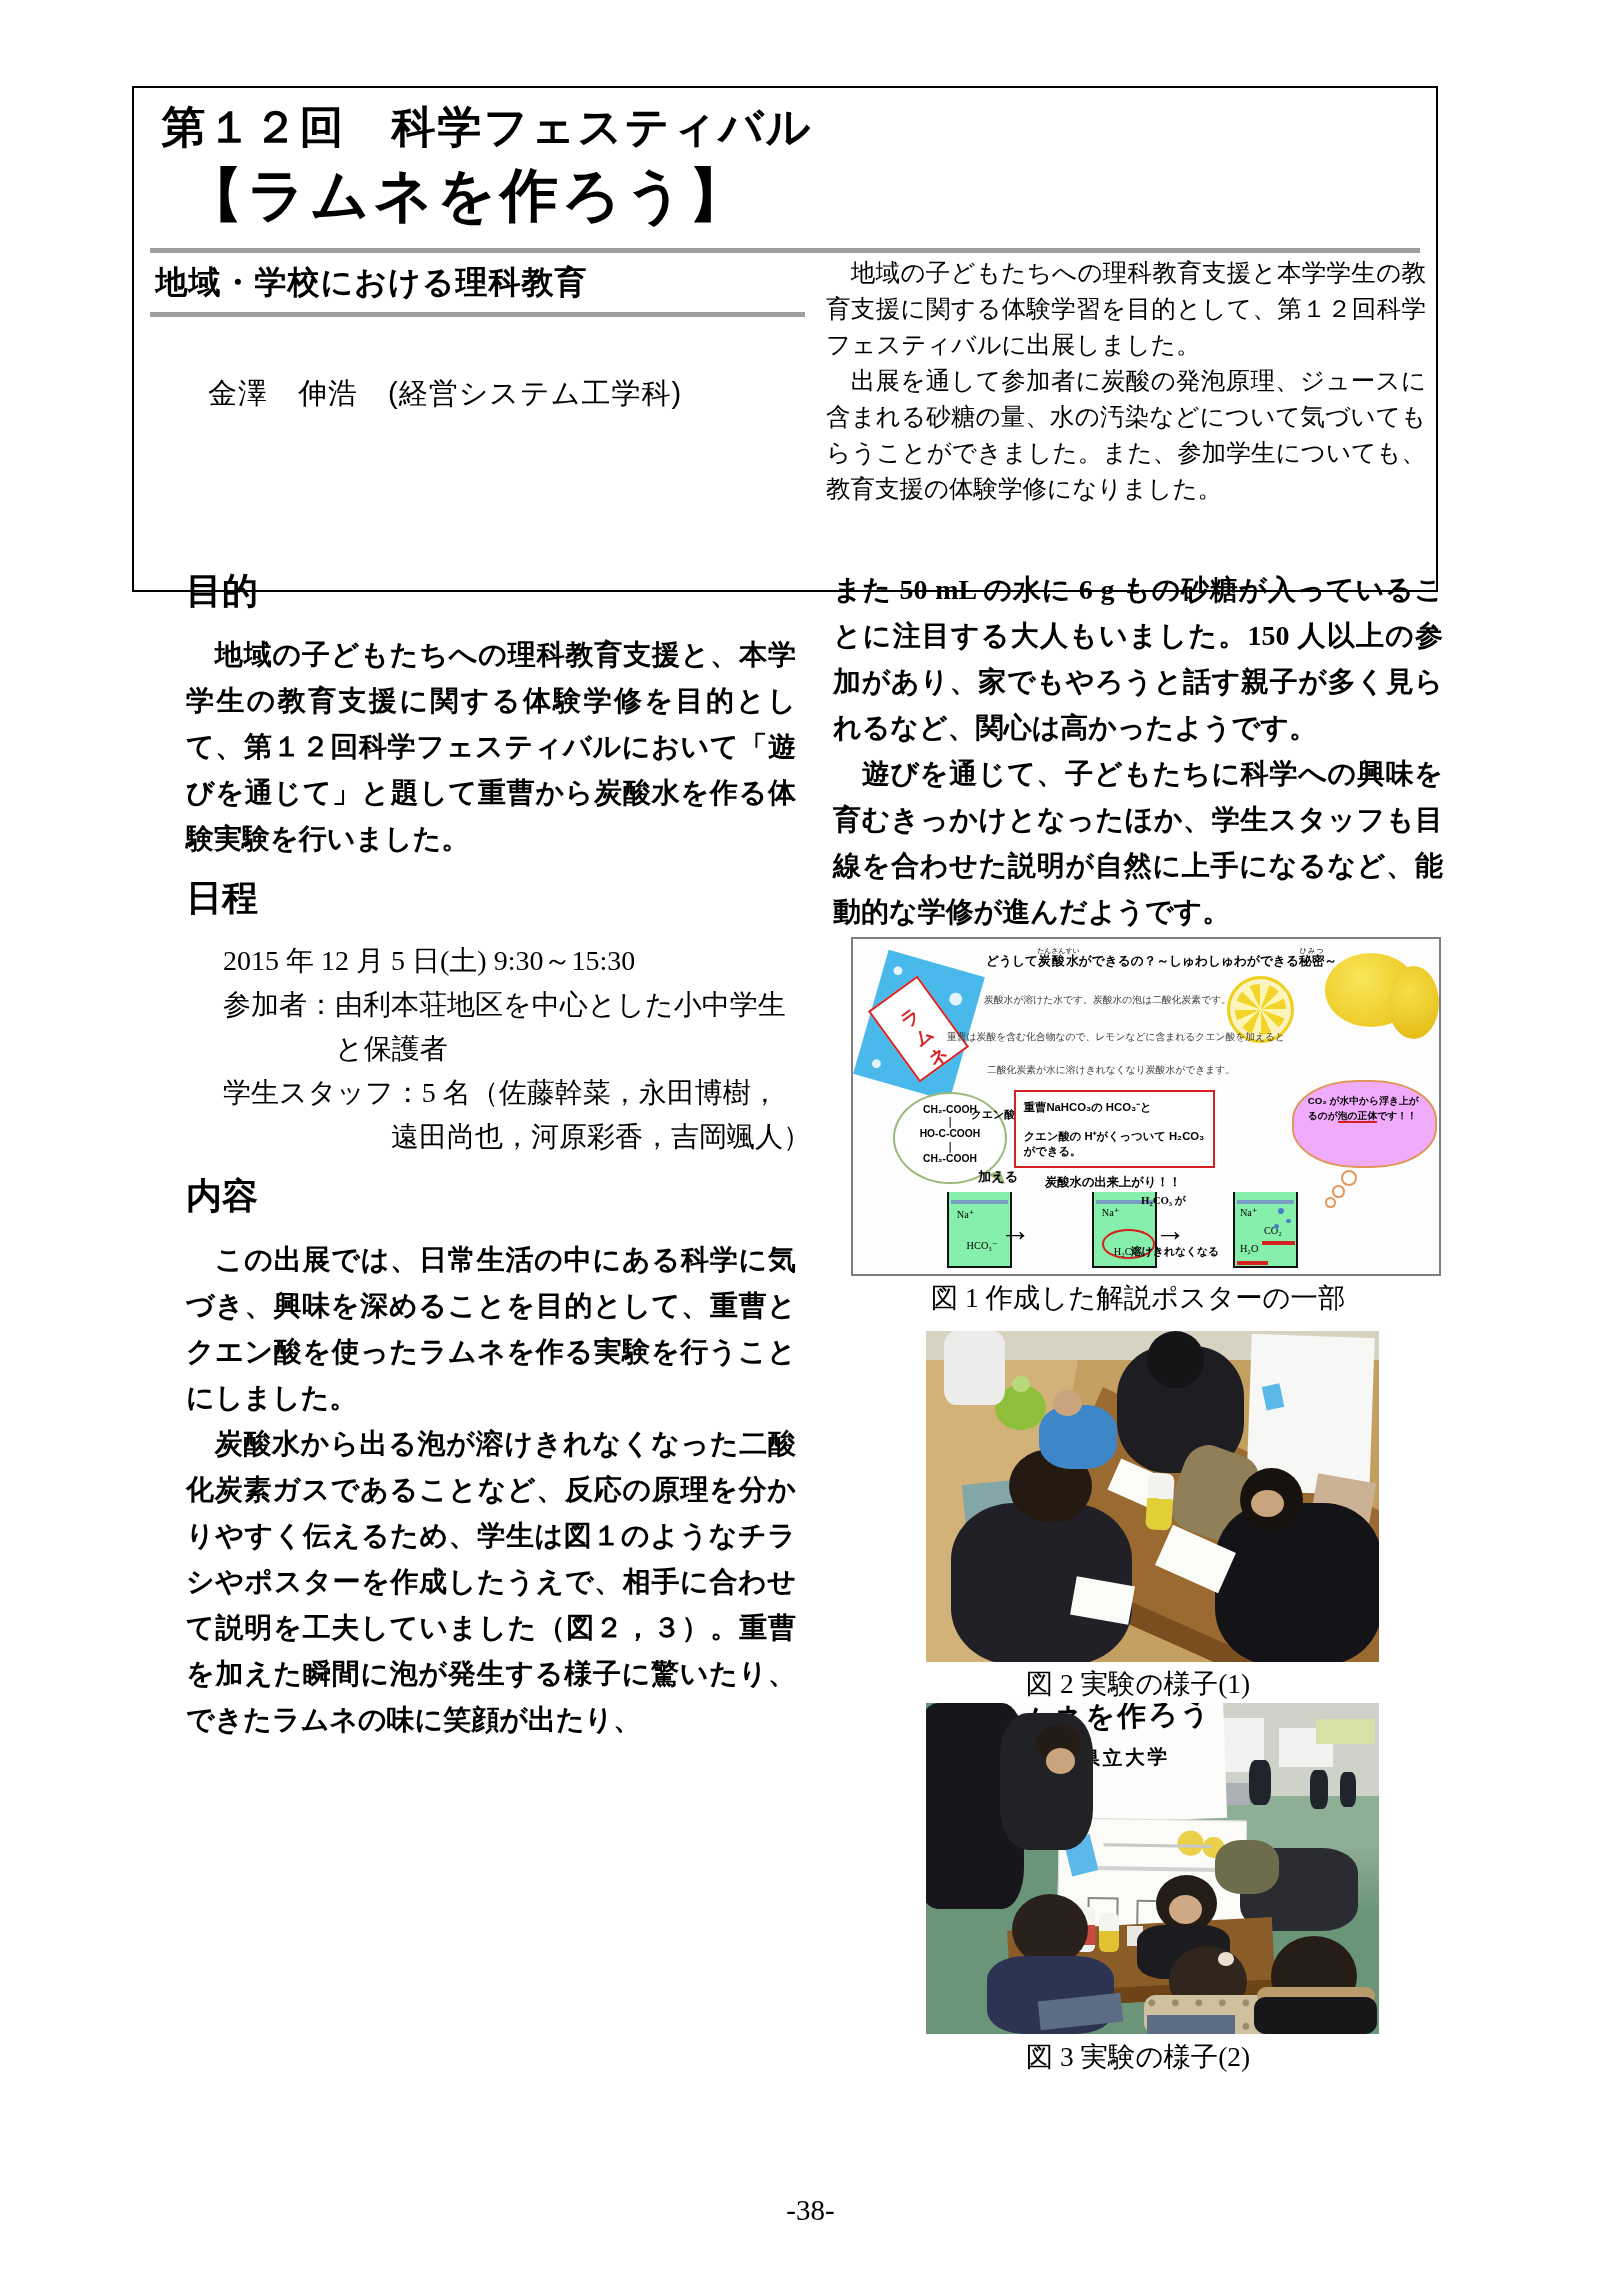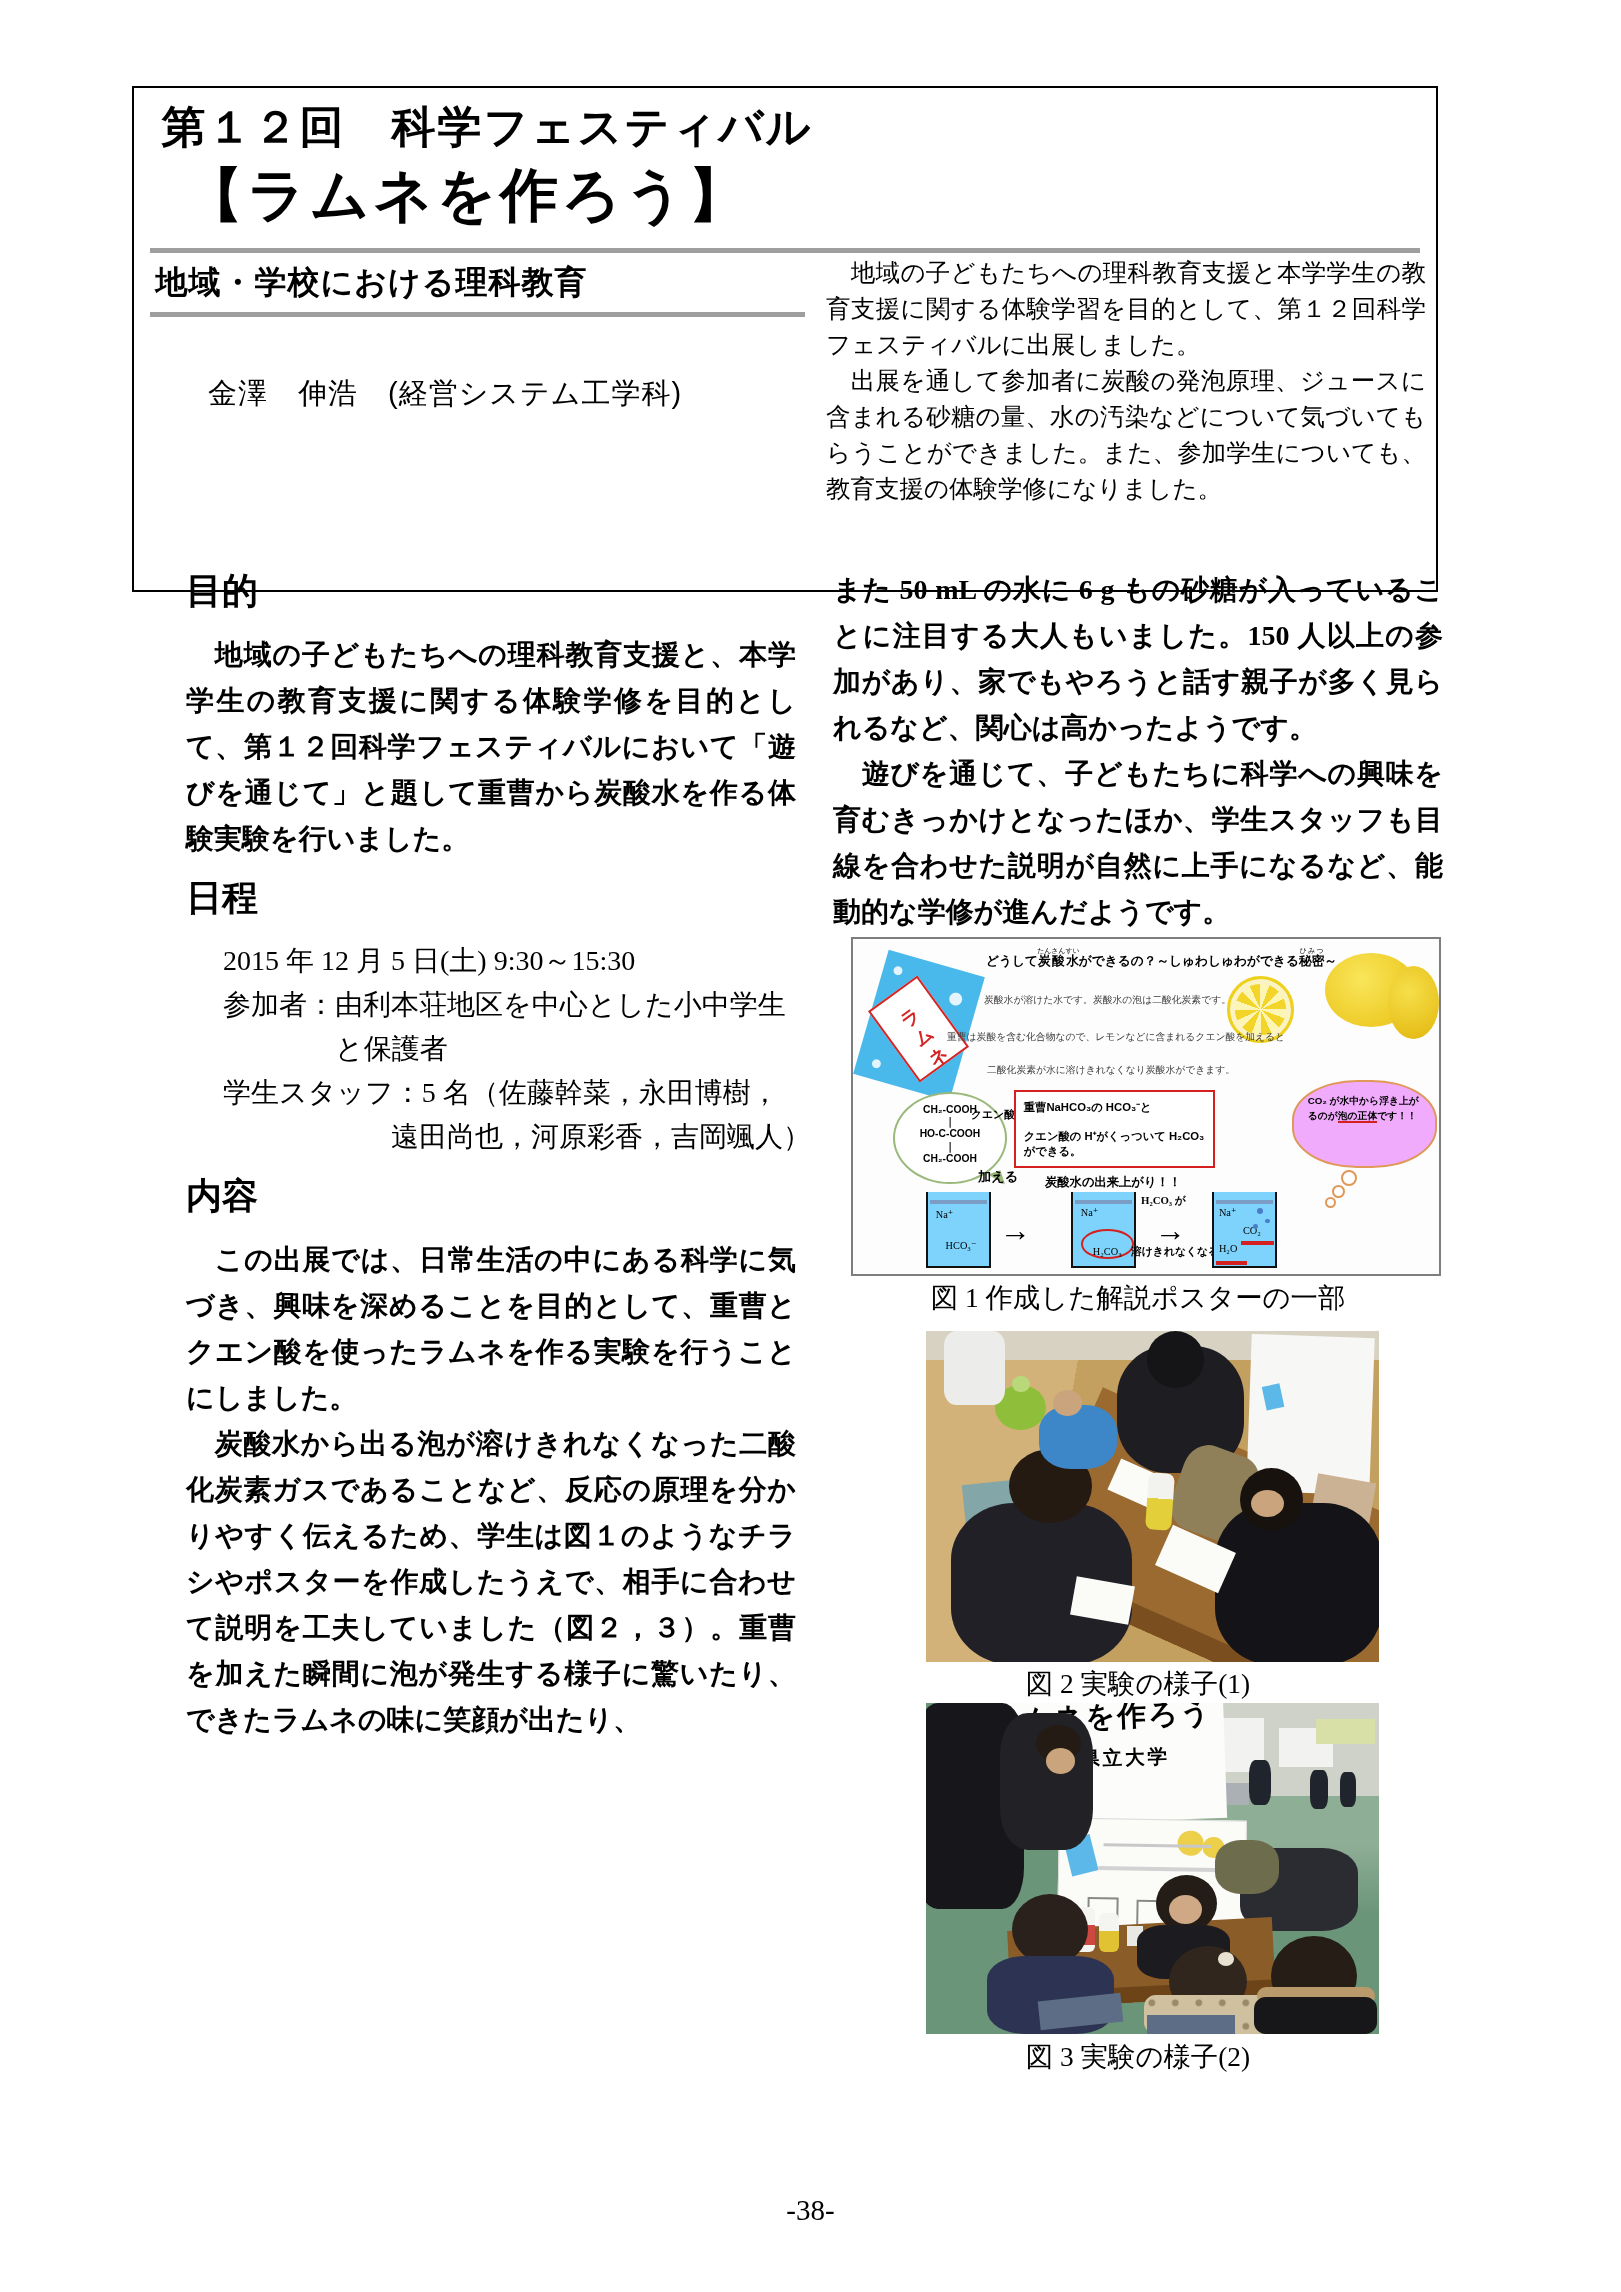--- a/index.html
+++ b/index.html
@@ -66,21 +66,21 @@
      font-size:11.3px;font-weight:bold;}
   #cloud{left:439px;top:141px;width:145px;height:88px;background:#f0abfc;border:2px solid #e09858;border-radius:45%;
      box-sizing:border-box;padding:11.8px 9.8px 0 13.7px;font-size:9.8px;font-weight:bold;line-height:14.7px;}
   .cloud-dot{border:2px solid #e09858;border-radius:50%;background:#fff;}
   #cdot1{left:488px;top:231px;width:11.8px;height:11.8px;}
   #cdot2{left:479px;top:246px;width:8.8px;height:8.8px;}
   #cdot3{left:472px;top:258px;width:6.9px;height:6.9px;}
   .red-underline{border-bottom:2px solid #d42020;}
   #done-label{left:192px;top:235px;font-size:12.3px;font-weight:bold;}
   .beaker{border-left:2.9px solid #111;border-right:2.9px solid #111;border-bottom:2.9px solid #111;
-     box-sizing:border-box;background:#7dd3fc;}
+     box-sizing:border-box;background:#86efac;margin-left:21px;}
   #beaker1{left:73px;top:253px;width:65px;height:76px;}
   #beaker2{left:218px;top:253px;width:65px;height:76px;}
   #beaker3{left:359px;top:253px;width:65px;height:76px;}
   .water-line{position:absolute;left:2px;right:2px;top:7.8px;height:3.9px;background:#7b9cc4;}
   .ion{position:absolute;font-size:10.3px;font-family:"Liberation Serif","DejaVu Serif",sans-serif;}
   #h2co3-circle{position:absolute;left:7.8px;top:37px;width:49px;height:25.5px;border:2px solid #d42020;
      border-radius:50%;display:flex;align-items:flex-end;justify-content:center;}
   .red-bar{position:absolute;height:3.9px;background:#d42020;}
   .bubble-dot{position:absolute;border-radius:50%;background:#4a7cc8;}
   .poster-arrow{font-size:31px;font-weight:bold;line-height:31px;}

